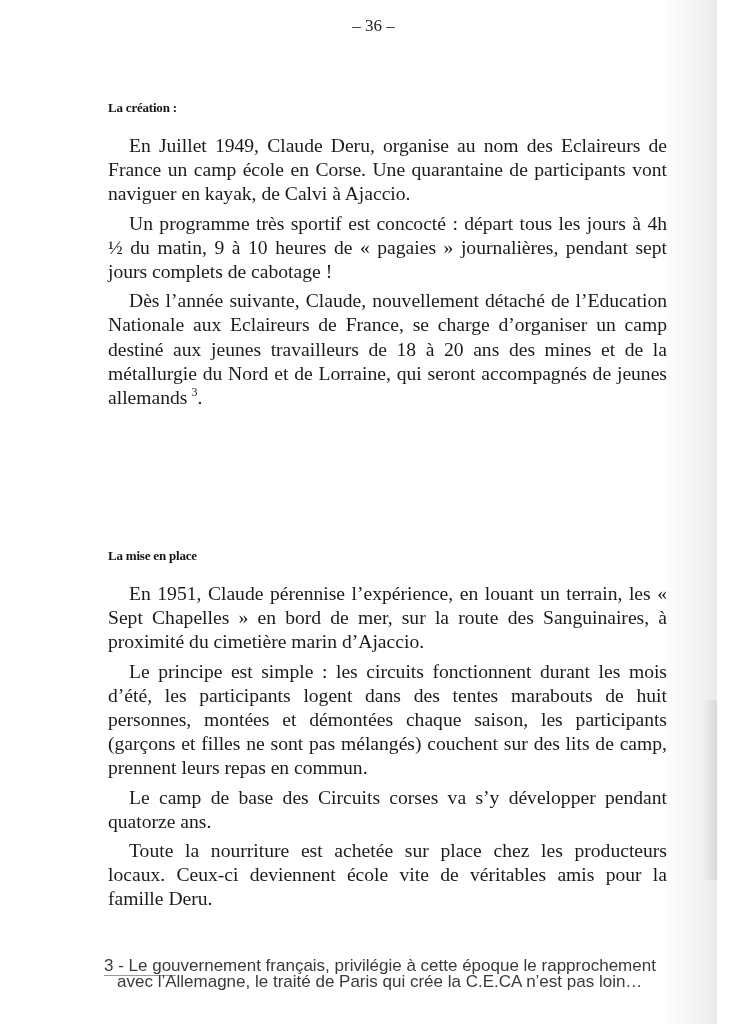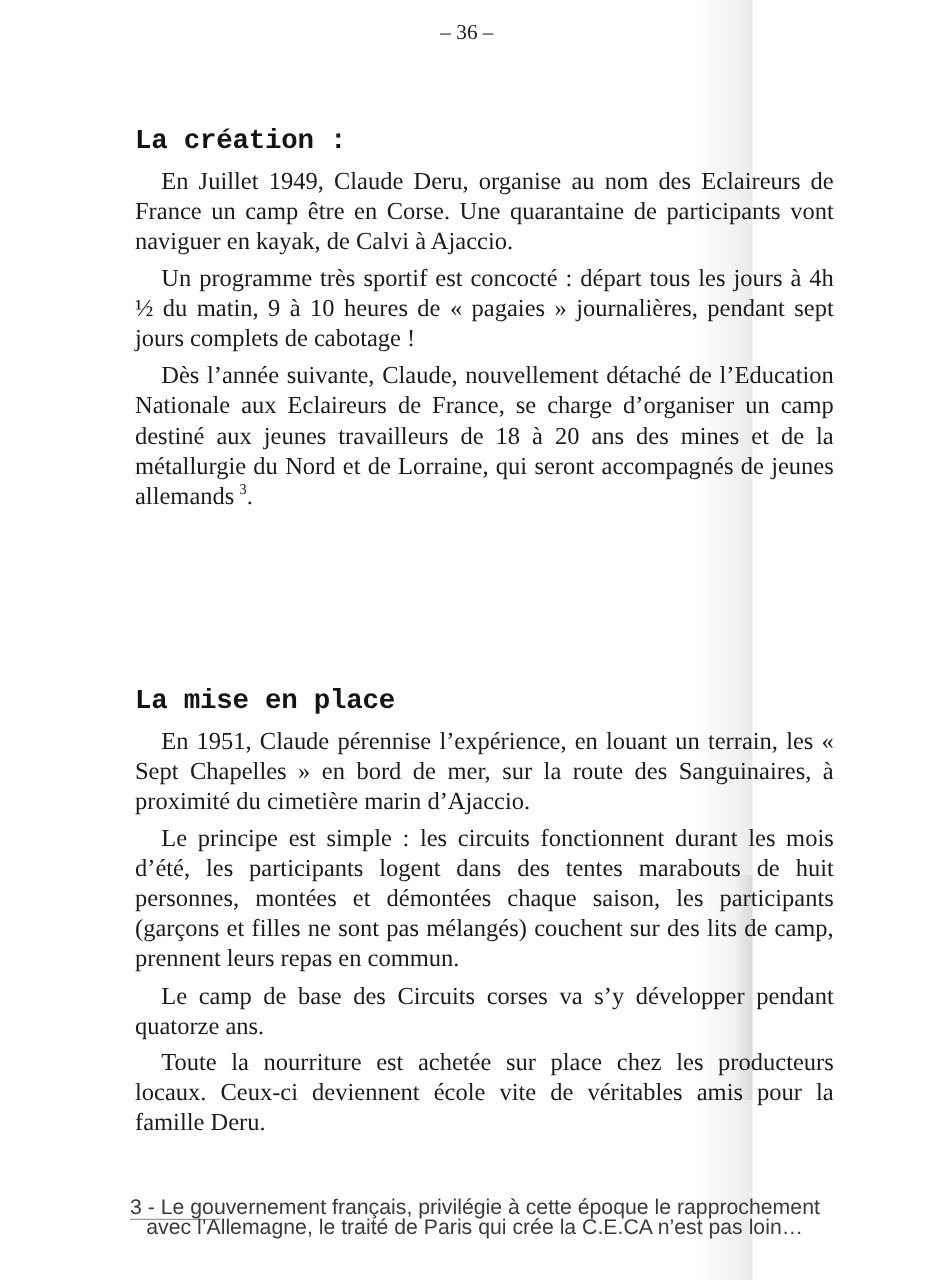--- a/index.html
+++ b/index.html
@@ -11,44 +11,44 @@
       width: 747px;
       height: 1024px;
       position: relative;
       overflow: hidden;
       font-family: "DejaVu Serif", "Liberation Serif", serif;
       color: #1a1a1a;
     }
     .page {
       position: absolute;
       left: 0; top: 0;
-      width: 602px;
+      width: 717px;
       height: 1024px;
       background: linear-gradient(to right, #ffffff 0%, #ffffff 92%, #f4f4f4 97%, #eaeaea 100%);
     }
     .page-number {
       position: absolute;
       top: 16px;
       left: 0;
       width: 747px;
       text-align: center;
       font-family: "Liberation Serif", serif;
       font-size: 17px;
       color: #222;
     }
     .content {
       position: absolute;
       left: 108px;
       top: 100px;
       width: 559px;
     }
     h2 {
-      font-family: Liberation Mono, monospace;
+      font-family: Liberation Serif, serif;
       font-weight: bold;
-      font-size: 22px;
+      font-size: 13px;
       margin: 0;
       color: #141414;
       letter-spacing: -0.2px;
     }
     .section-1-title { position: absolute; top: 0; left: 0; }
     .section-2-title { position: absolute; top: 448px; left: 0; }
     .para {
       font-family: "Liberation Serif", serif;
       font-size: 19.6px;
       line-height: 24.2px;
@@ -94,21 +94,21 @@
 </head>
 <body>
 
 <div class="page">
   <div class="page-number">– 36 –</div>
 
   <div class="content">
     <h2 class="section-1-title">La création :</h2>
 
     <div class="block1">
-      <p class="para">En Juillet 1949, Claude Deru, organise au nom des Eclaireurs de France un camp être en Corse. Une quarantaine de partici­pants vont naviguer en kayak, de Calvi à Ajaccio.</p>
+      <p class="para">En Juillet 1949, Claude Deru, organise au nom des Eclaireurs de France un camp école en Corse. Une quarantaine de partici­pants vont naviguer en kayak, de Calvi à Ajaccio.</p>
       <p class="para">Un programme très sportif est concocté : départ tous les jours à 4h ½ du matin, 9 à 10 heures de « pagaies » journalières, pen­dant sept jours complets de cabotage !</p>
       <p class="para"><span>Dès l’année suivante, Claude, nouvellement détaché de l’Edu­cation Nationale aux Eclaireurs de France, se charge d’organiser un camp destiné aux jeunes travailleurs de 18 à 20 ans des mines et de la métallurgie du Nord et de Lorraine, qui seront accompa­gnés de jeunes allemands</span> <sup>3</sup><span>.</span></p>
     </div>
 
     <h2 class="section-2-title">La mise en place</h2>
 
     <div class="block2">
       <p class="para">En 1951, Claude pérennise l’expérience, en louant un terrain, les « Sept Chapelles » en bord de mer, sur la route des Sangui­naires, à proximité du cimetière marin d’Ajaccio.</p>
       <p class="para">Le principe est simple : les circuits fonctionnent durant les mois d’été, les participants logent dans des tentes marabouts de huit personnes, montées et démontées chaque saison, les parti­cipants (garçons et filles ne sont pas mélangés) couchent sur des lits de camp, prennent leurs repas en commun.</p>
       <p class="para">Le camp de base des Circuits corses va s’y développer pen­dant quatorze ans.</p>

